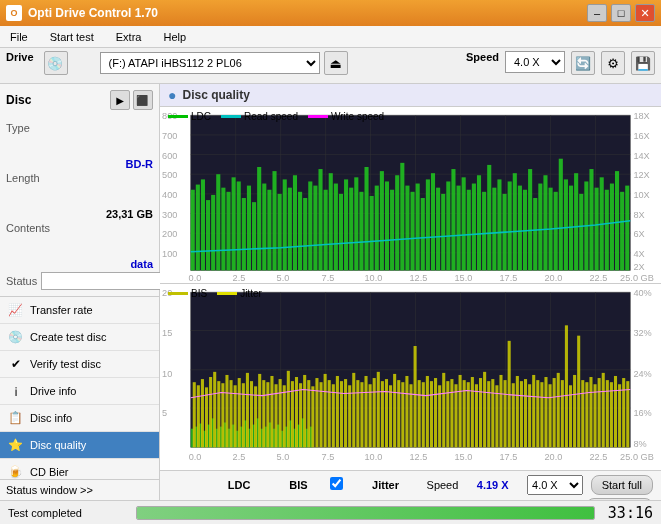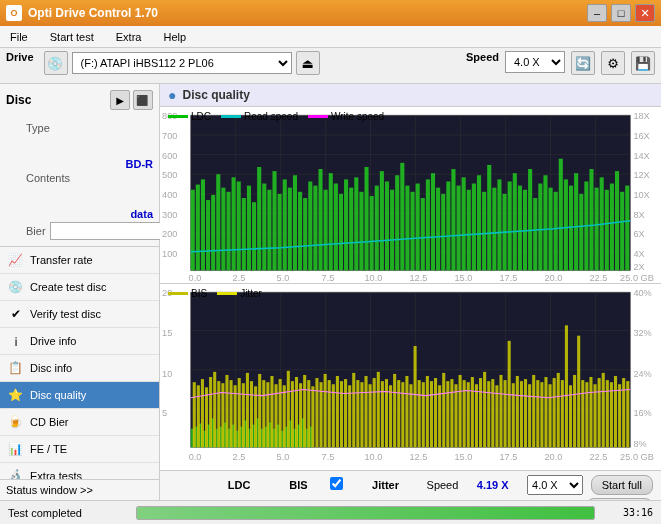--- a/index.html
+++ b/index.html
@@ -79,20 +79,21 @@
       display: flex; align-items: center; gap: 4px;
       flex: 1;
     }
     .drive-dropdown {
       background: white;
       border: 1px solid #999;
       padding: 2px 4px;
       font-size: 11px;
       height: 22px;
       min-width: 220px;
+      margin-left: 28px;
     }
     .toolbar-icon-btn {
       width: 24px; height: 24px;
       background: #e8e8e8;
       border: 1px solid #aaa;
       border-radius: 2px;
       cursor: pointer;
       display: flex; align-items: center; justify-content: center;
       font-size: 13px;
     }
@@ -141,21 +142,21 @@
       cursor: pointer;
       font-size: 10px;
       display: flex; align-items: center; justify-content: center;
     }
     .disc-field {
       display: flex;
       justify-content: space-between;
       margin-bottom: 2px;
       font-size: 11px;
     }
-    .disc-field-label { color: #555; margin-left: 20px; }
+    .disc-field-label { color: #555; }
     .disc-field-value { color: #0000cc; font-weight: bold; margin-top: 36px; }
     .disc-field-value.black { color: #000; }
     .label-row {
       display: flex;
       align-items: center;
       gap: 4px;
       margin-top: 2px;
     }
     .label-input {
       flex: 1;
@@ -274,21 +275,21 @@
       background: #e0e0e0;
       border: 1px solid #aaa;
       border-radius: 2px;
       overflow: hidden;
     }
     .progress-bar-fill {
       height: 100%;
       background: linear-gradient(to right, #80d080, #40c040);
     }
     .status-time {
-      font-size: 10px;
+      font-size: 15px;
       font-family: monospace;
       flex: 0 0 50px;
       text-align: right;
     }
     .sidebar-status {
       border-top: 1px solid #ccc;
       padding: 4px 6px;
       cursor: pointer;
       font-size: 11px;
       display: flex;
@@ -358,25 +359,29 @@
         <div class="disc-icons">
           <div class="disc-icon-btn">▶</div>
           <div class="disc-icon-btn">⬛</div>
         </div>
       </div>
       <div class="disc-field">
         <span class="disc-field-label">Type</span>
         <span class="disc-field-value">BD-R</span>
       </div>
       <div class="disc-field">
+        <span class="disc-field-label">Length</span>
+        <span class="disc-field-value black">23,31 GB</span>
+      </div>
+      <div class="disc-field">
         <span class="disc-field-label">Contents</span>
         <span class="disc-field-value">data</span>
       </div>
       <div class="label-row">
-        <span class="disc-field-label">Bier</span>
+        <span class="disc-field-label">Status</span>
         <input class="label-input" type="text" style="">
         <button class="label-btn">🔍</button>
       </div>
     </div>
 
     <div class="nav-menu">
       <div class="nav-item">
         <span class="nav-item-icon">📈</span>
         <span>Transfer rate</span>
       </div>

